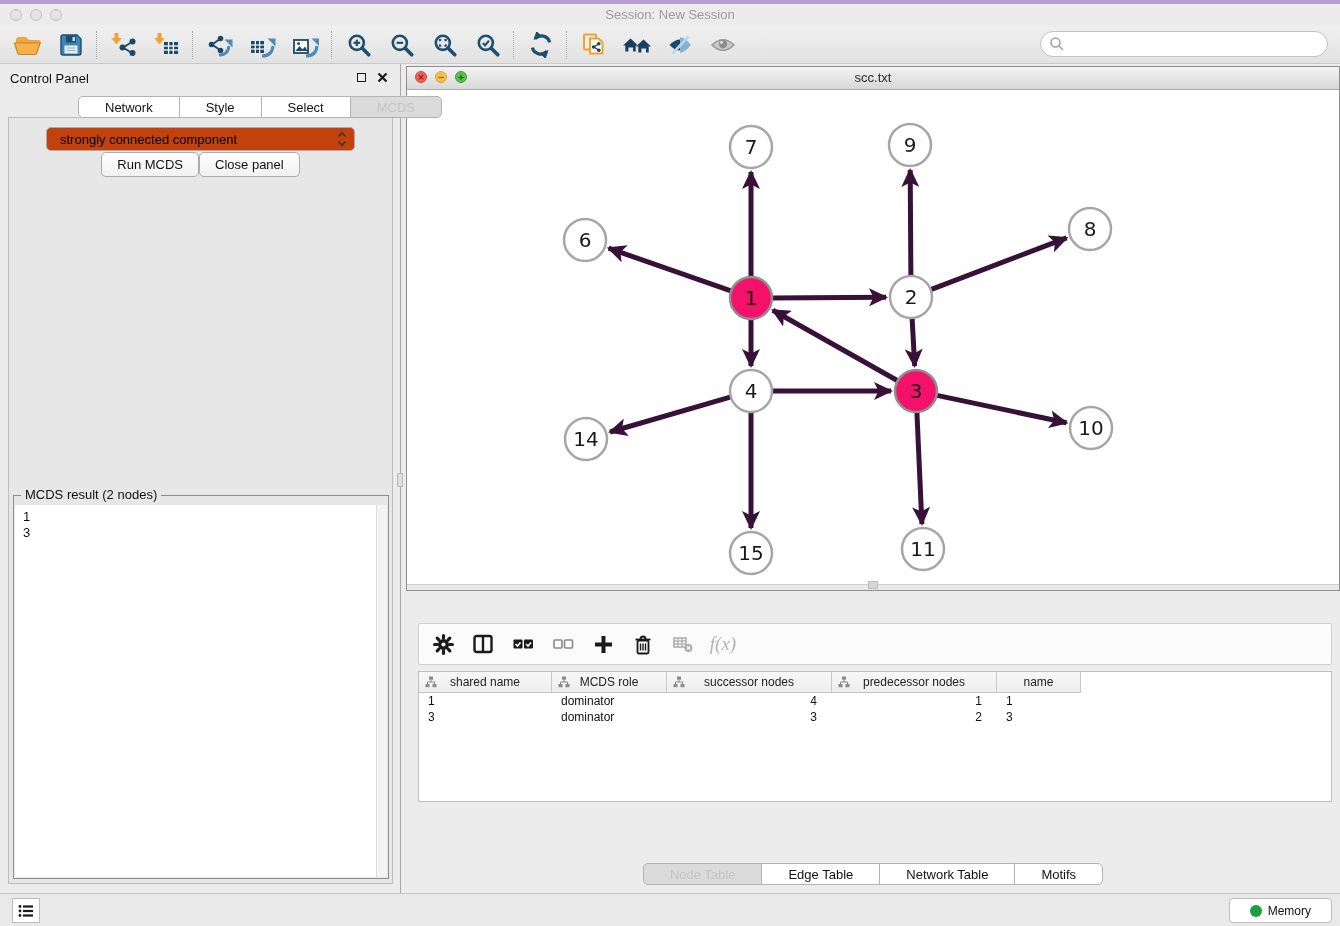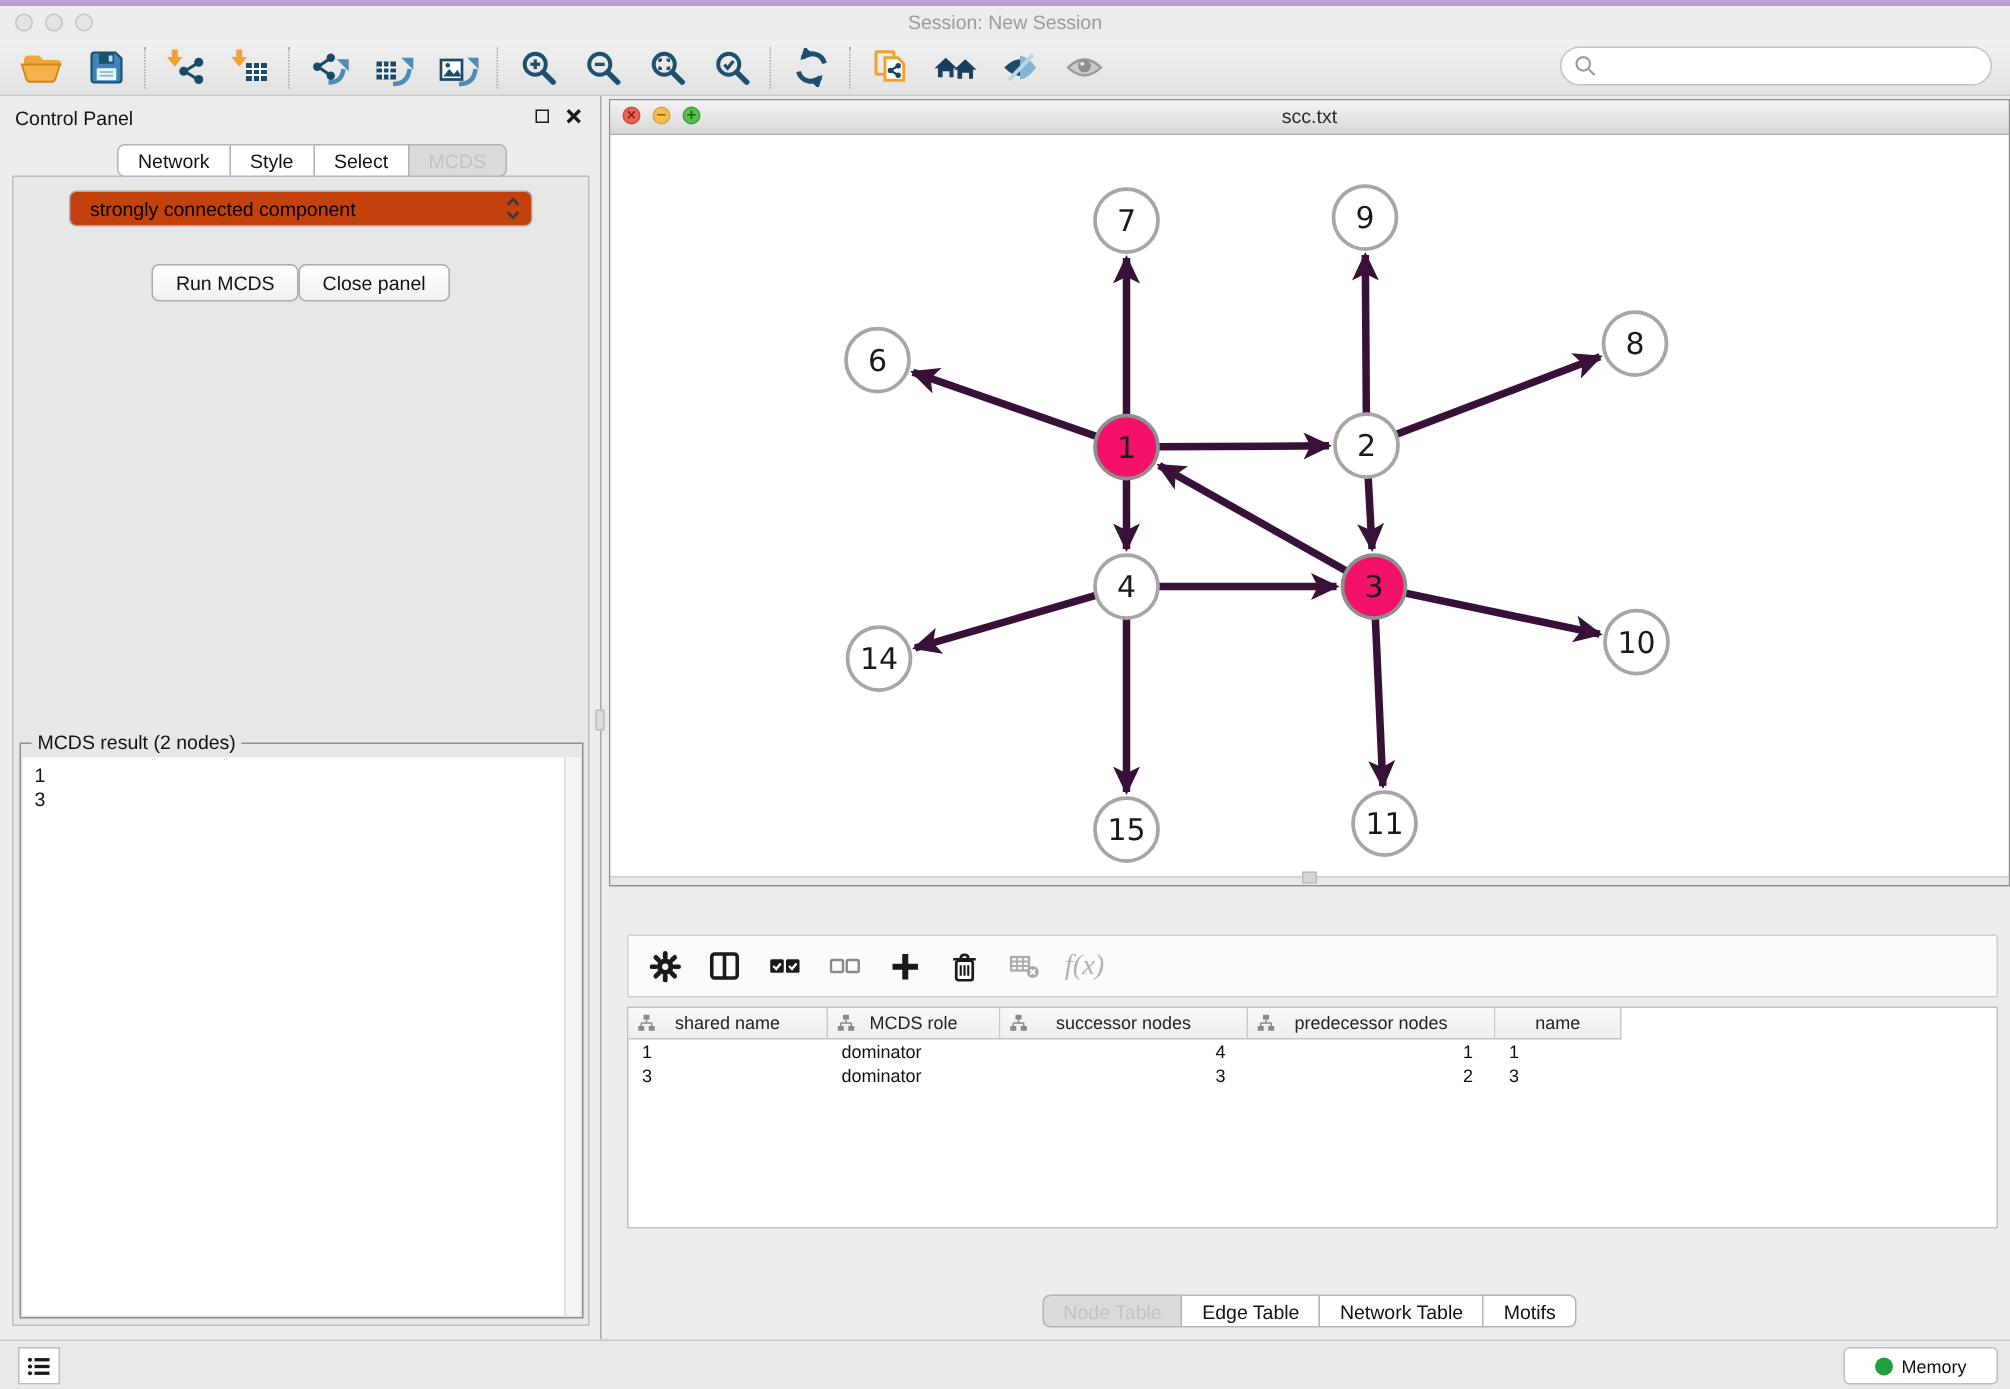--- a/index.html
+++ b/index.html
@@ -25,32 +25,32 @@
   .search input{border:none;outline:none;flex:1;font-size:13px;background:transparent;}
   
   .control-panel{position:absolute;left:0;top:64px;width:401px;height:829px;box-sizing:border-box;
     background:#ECECEC;border-right:1px solid #A9A9A9;}
   .cp-head{position:relative;height:28px;}
   .panel-title{position:absolute;left:10px;top:7px;font-size:13px;color:#111;}
   .panel-icons{position:absolute;right:12px;top:8px;display:flex;gap:11px;align-items:center;}
   .float-ic{width:9px;height:9px;border:1.5px solid #1A1A1A;box-sizing:border-box;}
   .tabs{position:absolute;display:flex;z-index:3;}
   .cp-tabs{left:78px;top:32px;}
-  .tab{height:22px;line-height:22px;padding:0 13px;background:#FFFFFF;border:1px solid #B3B3B3;
+  .tab{height:22px;line-height:22px;padding:0 26px;background:#FFFFFF;border:1px solid #B3B3B3;
     margin-left:-1px;font-size:13px;color:#111;box-sizing:border-box;}
   .tab:first-child{border-radius:5px 0 0 5px;margin-left:0;}
   .tab:last-child{border-radius:0 5px 5px 0;}
   .tab.active{background:#DBDBDB;color:#C4C4C4;}
   .cp-content{position:absolute;left:8px;top:53px;width:385px;height:767px;box-sizing:border-box;
     border:1px solid #BDBDBD;background:#E7E7E7;}
   .opt-label{margin-top:25px;text-align:center;font-size:13px;color:#111;}
   .dropdown{margin:9px auto 0 auto;width:309px;height:24px;box-sizing:border-box;background:#c2410c;
     border:1px solid #ABABAB;border-radius:5px;display:flex;align-items:center;font-size:13px;padding:0 6px 0 13px;}
   .dropdown .dd-label{flex:1;}
-  .btn-row{display:flex;justify-content:center;margin-top:25px;}
+  .btn-row{display:flex;justify-content:center;margin-top:1px;}
   .btn{height:23px;padding:0 15px;background:linear-gradient(#FFFFFF,#F1F1F1);border:1px solid #ACACAC;
     border-radius:5px;font-size:13px;display:flex;align-items:center;color:#111;}
   .result-group{position:absolute;left:4px;top:377px;width:374px;height:382px;border:1px solid #8F8F8F;}
   .result-title{position:absolute;top:-9px;left:7px;background:#E7E7E7;padding:0 4px;font-size:13px;color:#111;}
   .result-body{position:absolute;left:1px;top:9px;right:11px;bottom:1px;background:#fff;border-right:1px solid #E0E0E0;
     font-size:13px;line-height:16px;padding:4px 0 0 8px;color:#111;}
   .result-scroll{position:absolute;top:9px;right:1px;bottom:1px;width:10px;background:#F4F4F4;border-left:1px solid #DCDCDC;}
   .vgrip{position:absolute;left:397px;top:409px;width:6px;height:14px;background:#DDD;border:1px solid #BBB;box-sizing:border-box;z-index:5;}
   
   .net-window{position:absolute;left:406px;top:66px;width:934px;height:525px;box-sizing:border-box;
@@ -61,21 +61,21 @@
   .net-canvas{position:absolute;left:0;top:23px;width:932px;height:493px;background:#fff;}
   .net-bottom{position:absolute;left:0;bottom:0;width:100%;height:6px;background:#E9E9E9;border-top:1px solid #CFCFCF;box-sizing:border-box;}
   .net-grip{position:absolute;left:50%;bottom:1px;width:10px;height:8px;margin-left:-5px;background:#D6D6D6;border:1px solid #BDBDBD;box-sizing:border-box;}
   
   .table-panel{position:absolute;left:406px;top:595px;width:934px;height:298px;background:#ECECEC;}
   .tp-head{position:relative;height:26px;}
   .tp-toolbar{position:absolute;left:12px;top:28px;width:914px;height:42px;box-sizing:border-box;
     background:#FBFBFB;border:1px solid #CFCFCF;border-radius:2px;display:flex;align-items:center;gap:16px;padding:0 12px;}
   .tp-tool{display:flex;align-items:center;justify-content:center;width:24px;height:24px;}
   .fx{font-family:"Liberation Serif","DejaVu Serif",serif;font-style:italic;font-size:19px;color:#B3B3B3;}
-  .tp-table{position:absolute;left:12px;top:76px;width:914px;height:148px;box-sizing:border-box;
+  .tp-table{position:absolute;left:12px;top:76px;width:914px;height:131px;box-sizing:border-box;
     background:#fff;border:1px solid #BFBFBF;overflow:hidden;}
   .thead{display:flex;height:21px;}
   .th{box-sizing:border-box;height:21px;background:linear-gradient(#F8F8F8,#EEEEEE);
     border-right:1px solid #C9C9C9;border-bottom:1px solid #C3C3C3;display:flex;align-items:center;
     justify-content:center;gap:6px;font-size:12px;color:#222;}
   .th .th-ic{position:absolute;left:6px;top:4px;}
   .th{position:relative;}
   .trow{display:flex;height:16px;font-size:12px;color:#111;}
   .td{box-sizing:border-box;overflow:hidden;white-space:nowrap;}
   .tp-tabs{position:absolute;left:0;top:268px;width:100%;display:flex;justify-content:center;}

